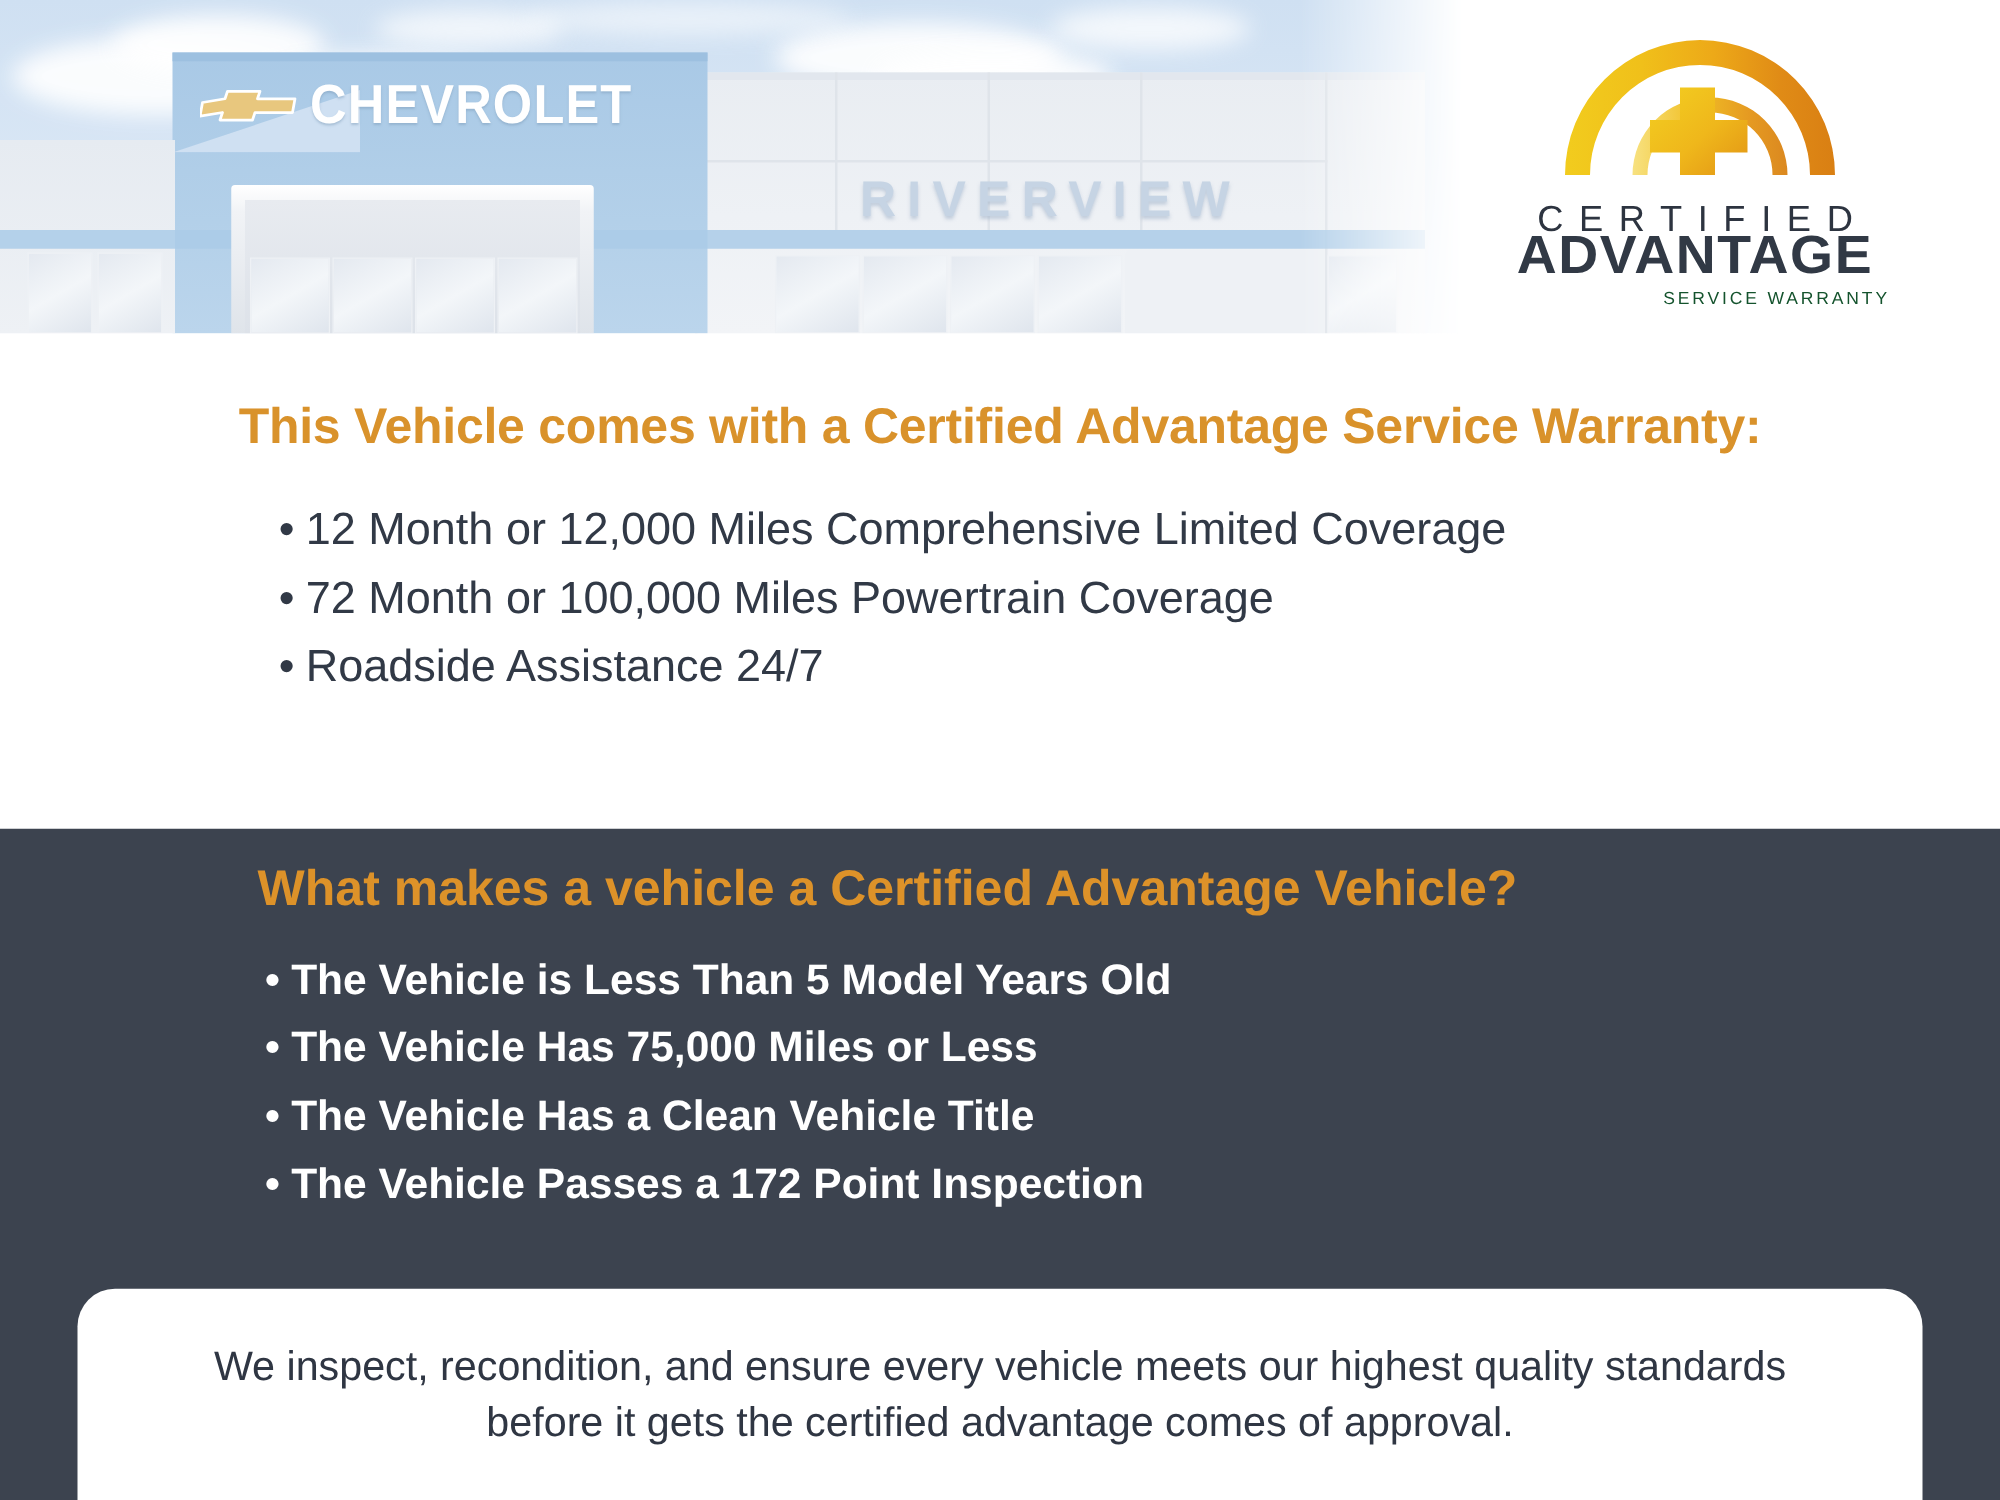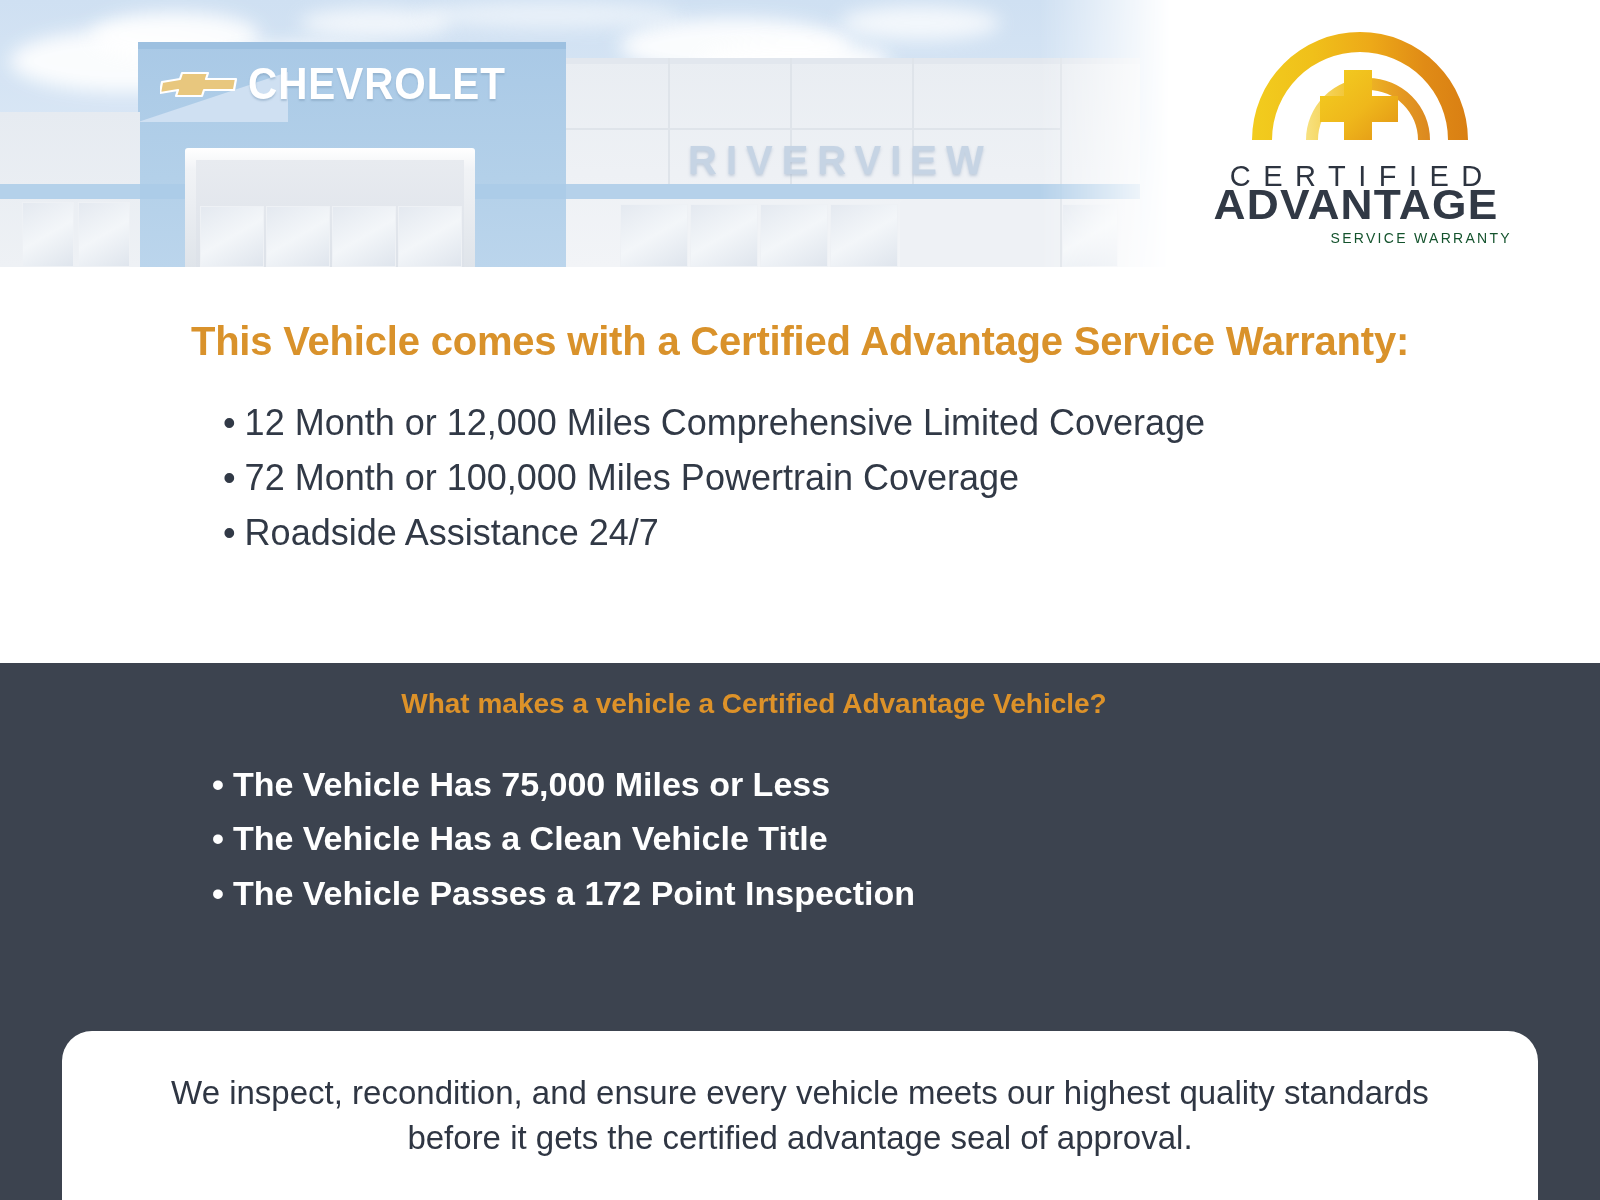--- a/index.html
+++ b/index.html
@@ -251,24 +251,23 @@
     background: #3c434f;
     box-sizing: border-box;
   }
   .dark-headline {
     position: absolute;
     left: 0; top: 26px;
     width: 1420px;
     text-align: center;
     font-family: "Liberation Sans", sans-serif;
     font-weight: 700;
-    font-size: 28px;
+    font-size: 40px;
     color: #dd9229;
     line-height: 1.1;
-    margin-left: 44px;
   }
   .list-dark {
     position: absolute;
     left: 212px;
     top: 94px;
     margin: 0;
     padding: 0;
     list-style: none;
   }
   .list-dark li {
@@ -418,28 +417,31 @@
         <span class="bullet-dot">•</span><span>Roadside Assistance 24/7</span>
       </li>
     </ul>
   </div>
 
   <div class="section-dark">
     <div class="dark-headline">What makes a vehicle a Certified Advantage Vehicle?</div>
 
     <ul class="list-dark">
       <li>
+        <span class="bullet-dot">•</span><span>The Vehicle is Less Than 5 Model Years Old</span>
+      </li>
+      <li>
         <span class="bullet-dot">•</span><span>The Vehicle Has 75,000 Miles or Less</span>
       </li>
       <li>
         <span class="bullet-dot">•</span><span>The Vehicle Has a Clean Vehicle Title</span>
       </li>
       <li>
         <span class="bullet-dot">•</span><span>The Vehicle Passes a 172 Point Inspection</span>
       </li>
     </ul>
 
     <div class="quote-card">
-      <div class="quote-text">We inspect, recondition, and ensure every vehicle meets our highest quality standards before it gets the certified advantage seal of approval.</div>
+      <div class="quote-text">We inspect, recondition, and ensure every vehicle meets our highest quality standards before it gets the certified advantage comes of approval.</div>
     </div>
   </div>
 
 </div>
 
 </body></html>

